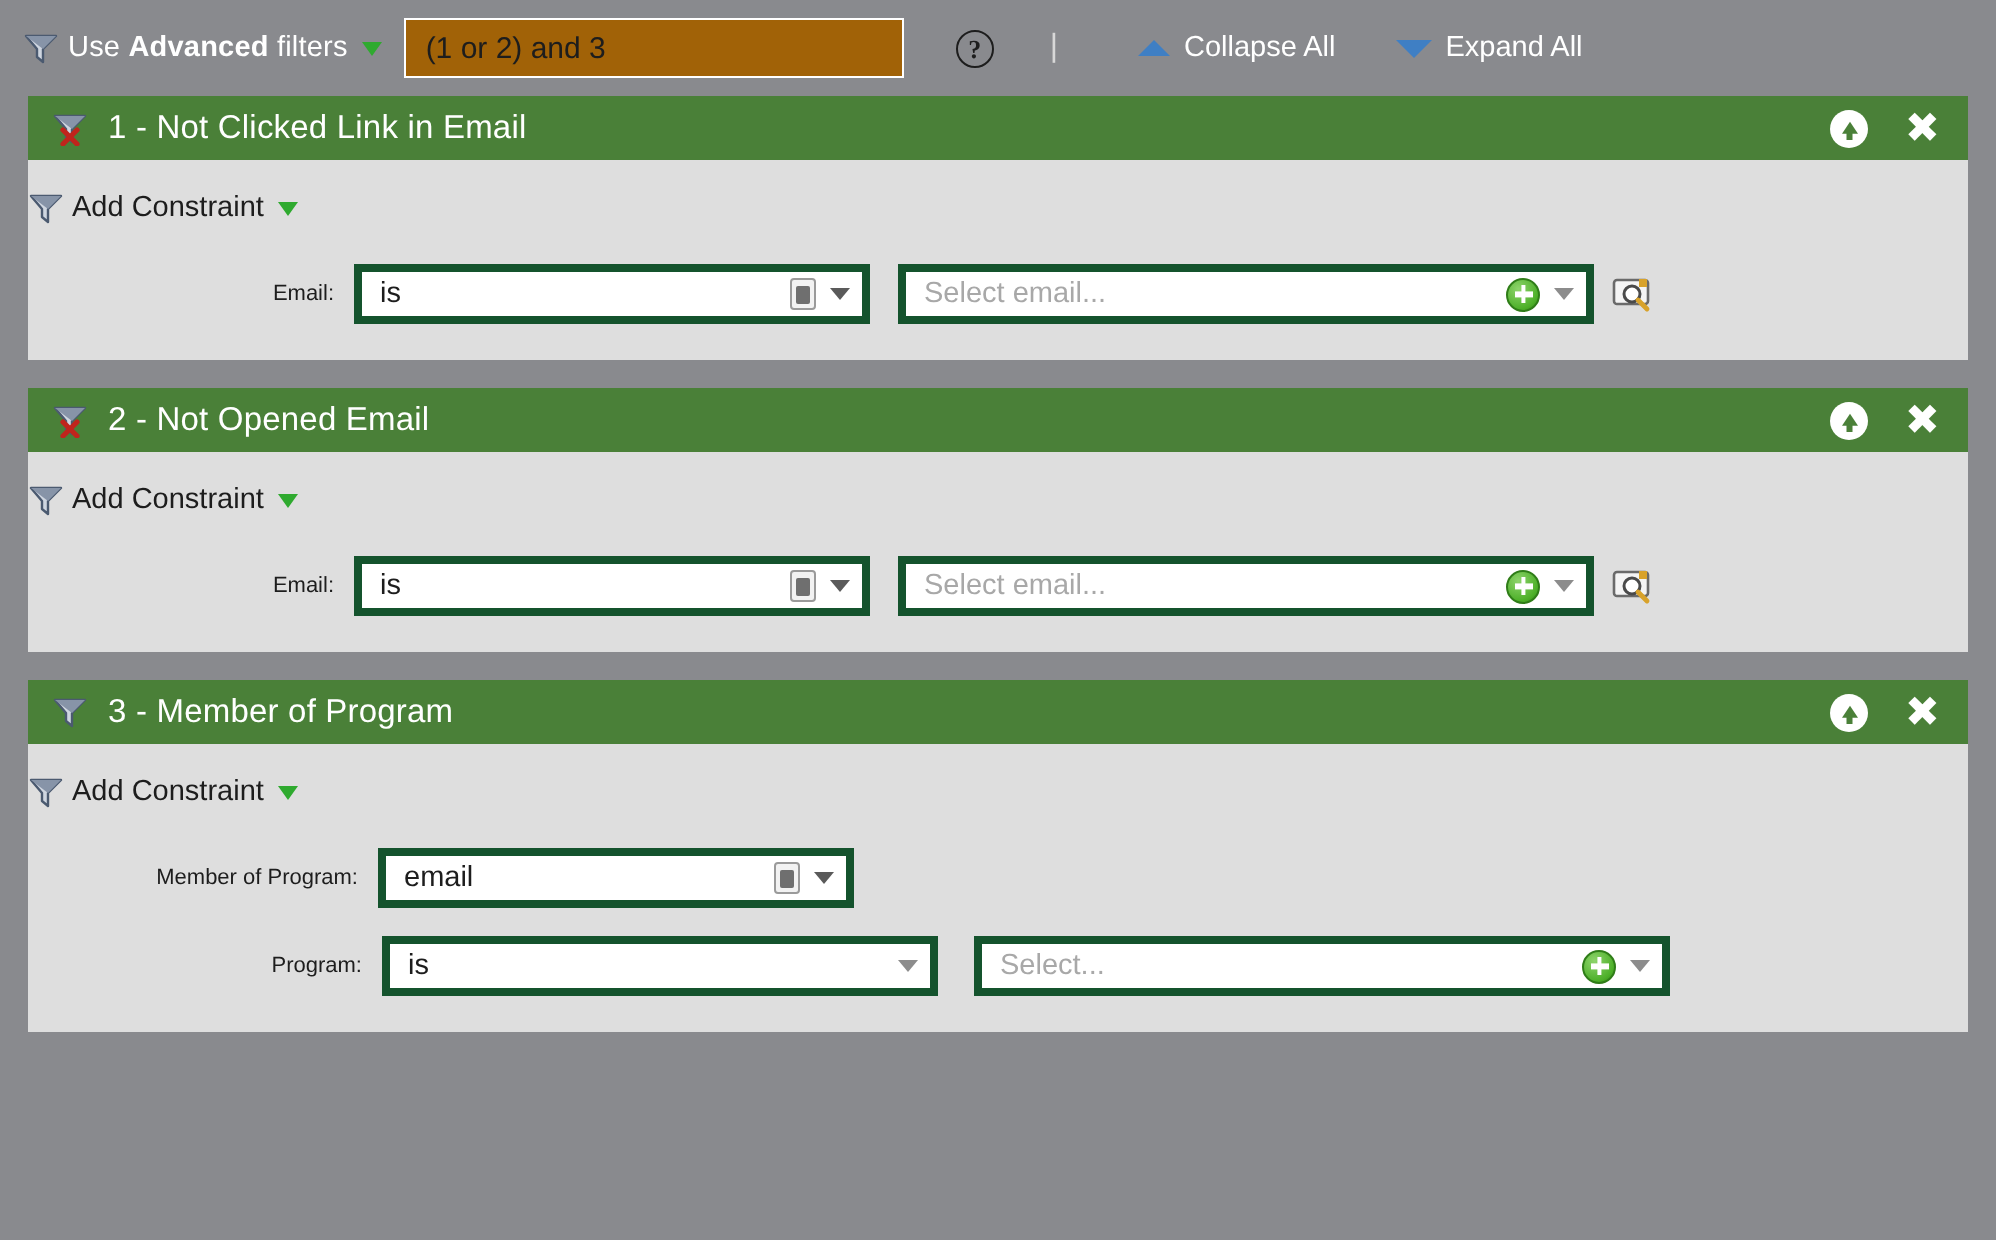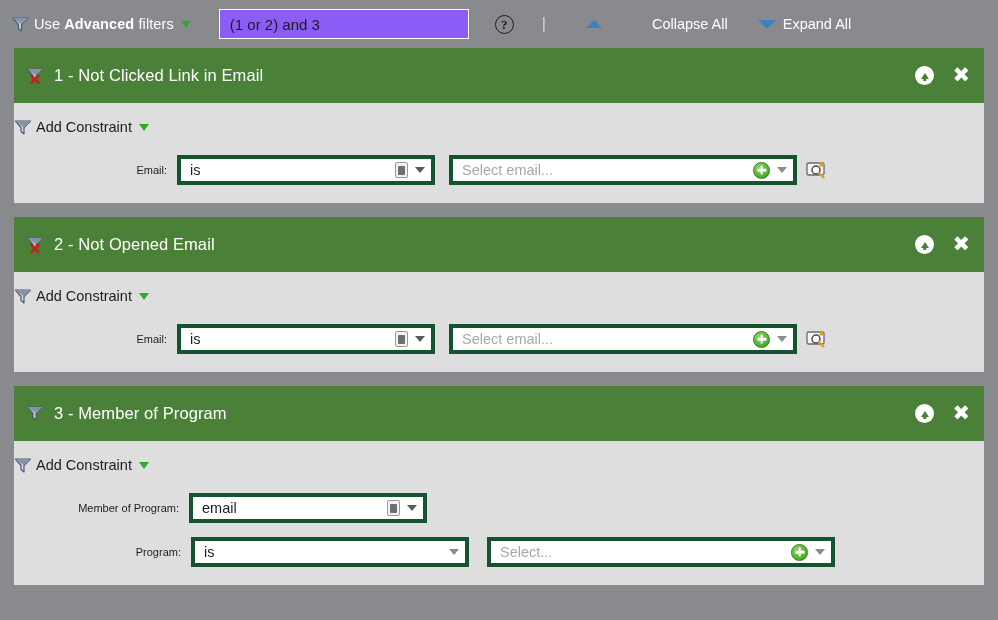--- a/index.html
+++ b/index.html
@@ -43,22 +43,22 @@
   .tri-green {
     width: 0; height: 0;
     border-left: 5px solid transparent;
     border-right: 5px solid transparent;
     border-top: 7px solid #2faa2f;
     margin-left: 7px;
   }
 
   .expr-input {
     width: 250px; height: 30px;
-    margin-left: 28px;
-    background: #8b5cf6;
+    margin-left: 11px;
+    background: #a16207;
     border: 1px solid #ffffff;
     display: flex; align-items: center;
     padding-left: 10px;
     font-size: 15px;
     color: #1d1d1d;
   }
 
   .help-ico {
     margin-left: 26px;
     width: 19px; height: 19px;
@@ -77,21 +77,21 @@
     font-size: 16px;
     line-height: 1;
   }
 
   .tb-link {
     display: flex; align-items: center;
     color: #ffffff;
     font-size: 14.5px;
     white-space: nowrap;
   }
-  .tb-link.collapse { margin-left: 40px; gap: 43px; }
+  .tb-link.collapse { margin-left: 40px; }
   .tb-link.expand { margin-left: 30px; }
 
   .tri-up-blue {
     width: 0; height: 0;
     border-left: 8px solid transparent;
     border-right: 8px solid transparent;
     border-bottom: 8px solid #3f7fc4;
     margin-right: 7px;
   }
   .tri-dn-blue {
@@ -101,21 +101,21 @@
     border-top: 9px solid #3f7fc4;
     margin-right: 7px;
   }
 
   
   .panels { padding: 0 14px; }
   .panel { margin-bottom: 14px; background: #dedede; }
 
   .panel-head {
     background: #4a8038;
-    height: 55px;
+    height: 32px;
     display: flex;
     align-items: center;
     padding: 0 14px 0 12px;
     position: relative;
     text-align: right;
   }
   .panel-title {
     color: #ffffff;
     font-size: 16.5px;
     white-space: nowrap;

